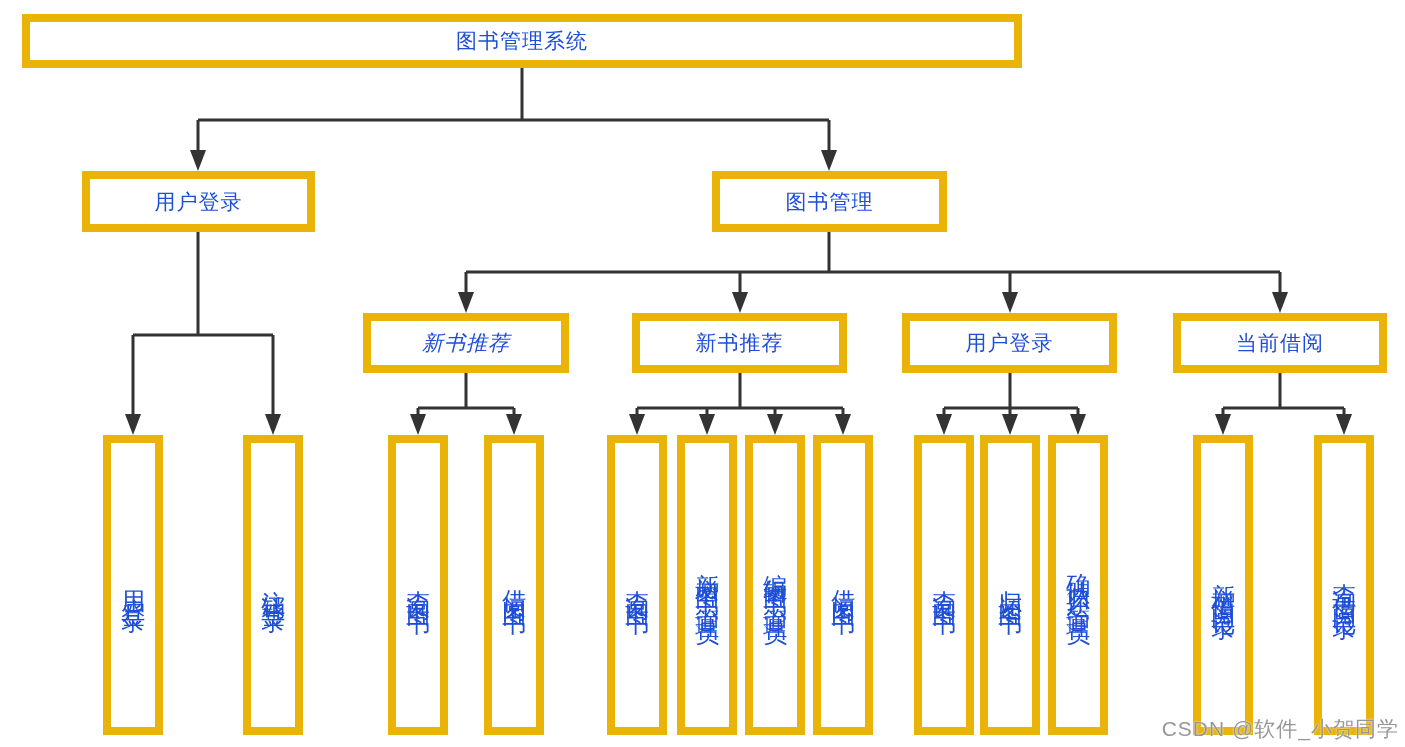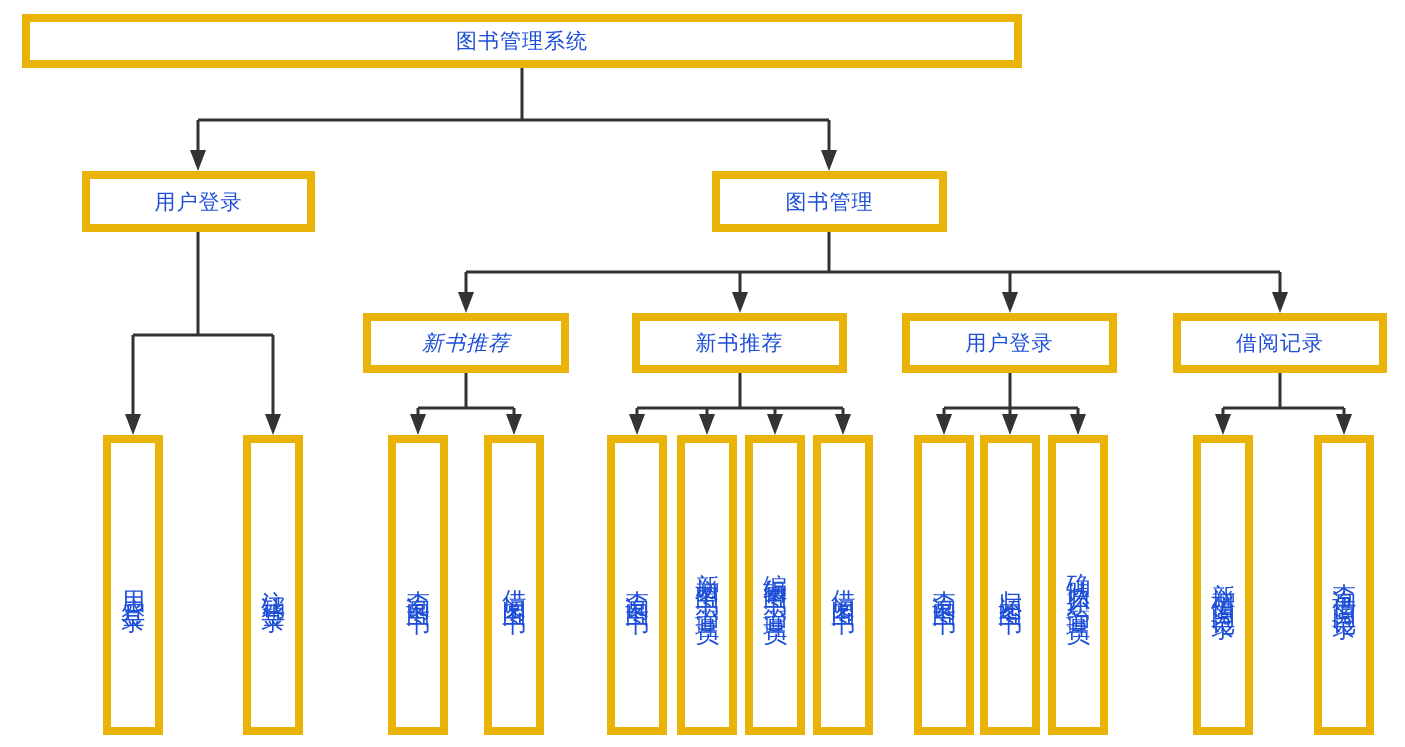--- a/index.html
+++ b/index.html
@@ -102,33 +102,34 @@
   </svg>
 
   <div class="node hbox" style="left:22px; top:14px; width:1000px; height:54px;">图书管理系统</div>
 
   <div class="node hbox" style="left:82px; top:171px; width:233px; height:61px;">用户登录</div>
   <div class="node hbox" style="left:712px; top:171px; width:235px; height:61px;">图书管理</div>
 
   <div class="node hbox" style="left:363px; top:313px; width:206px; height:60px;font-style:italic;">新书推荐</div>
   <div class="node hbox" style="left:632px; top:313px; width:215px; height:60px;">新书推荐</div>
   <div class="node hbox" style="left:902px; top:313px; width:215px; height:60px;">用户登录</div>
-  <div class="node hbox" style="left:1173px; top:313px; width:214px; height:60px;">借阅记录</div>
+  <div class="node hbox" style="left:1173px; top:313px; width:214px; height:60px;">当前借阅</div>
 
   <div class="node vbox" style="left:103px; top:435px; width:60px; height:300px;">用户登录</div>
   <div class="node vbox" style="left:243px; top:435px; width:60px; height:300px;">注销登录</div>
 
   <div class="node vbox" style="left:388px; top:435px; width:60px; height:300px;">查询图书</div>
   <div class="node vbox" style="left:484px; top:435px; width:60px; height:300px;">借阅图书</div>
 
   <div class="node vbox" style="left:607px; top:435px; width:60px; height:300px;">查询图书</div>
   <div class="node vbox" style="left:677px; top:435px; width:60px; height:300px;">新增图书（管理员）</div>
   <div class="node vbox" style="left:745px; top:435px; width:60px; height:300px;">编辑图书（管理员）</div>
   <div class="node vbox" style="left:813px; top:435px; width:60px; height:300px;">借阅图书</div>
 
   <div class="node vbox" style="left:914px; top:435px; width:60px; height:300px;">查询图书</div>
   <div class="node vbox" style="left:980px; top:435px; width:60px; height:300px;">归还图书</div>
   <div class="node vbox" style="left:1048px; top:435px; width:60px; height:300px;">确认归还（管理员）</div>
 
   <div class="node vbox" style="left:1193px; top:435px; width:60px; height:300px;">新增借阅记录</div>
   <div class="node vbox" style="left:1314px; top:435px; width:60px; height:300px;">查询借阅记录</div>
 
+  <div class="watermark">CSDN @软件_小贺同学</div>
 </div>
 
 </body></html>

